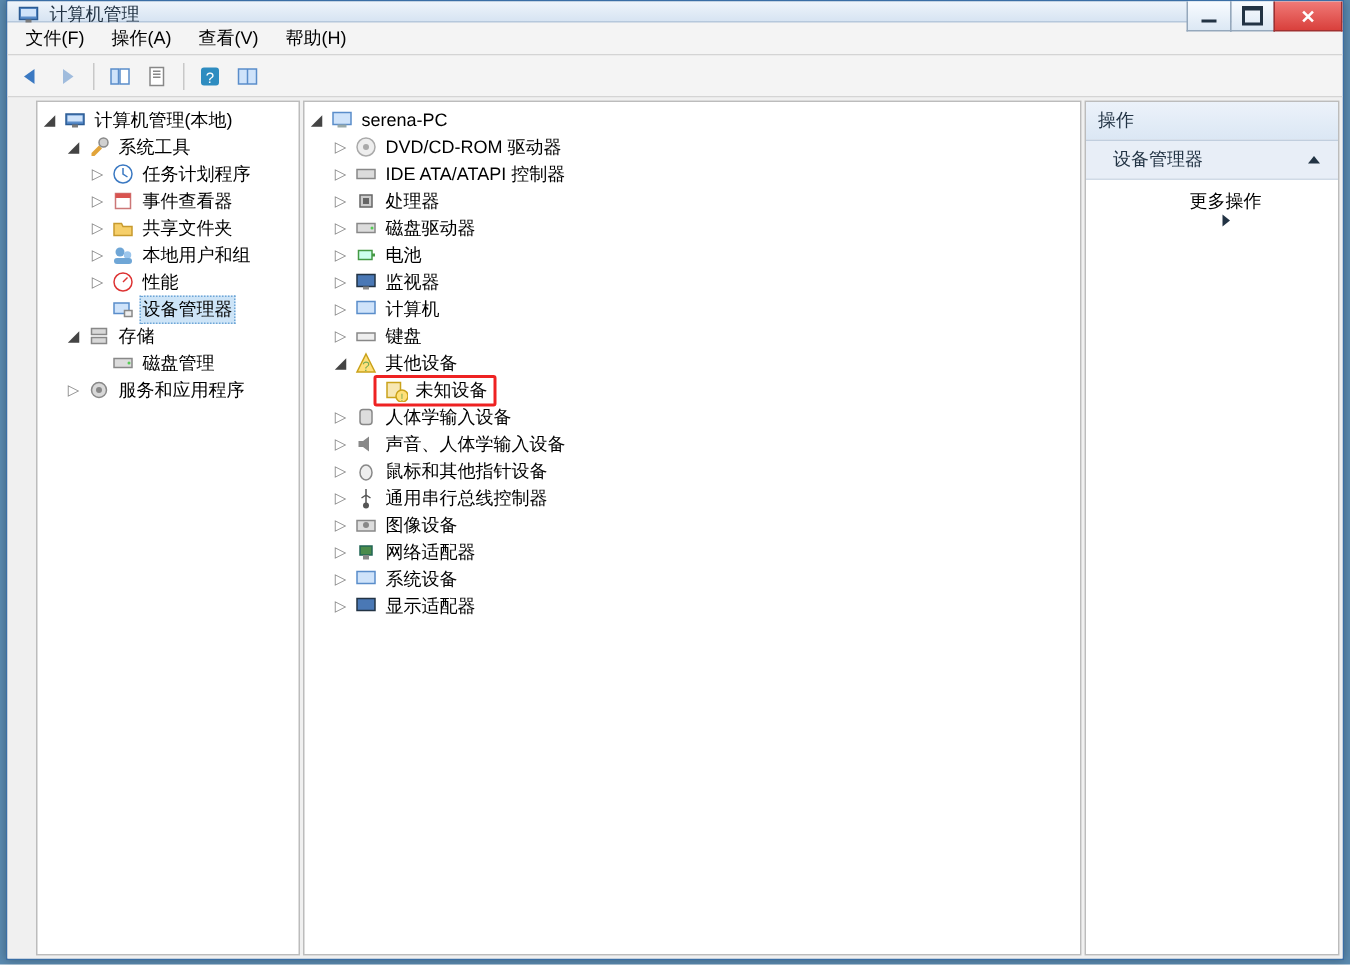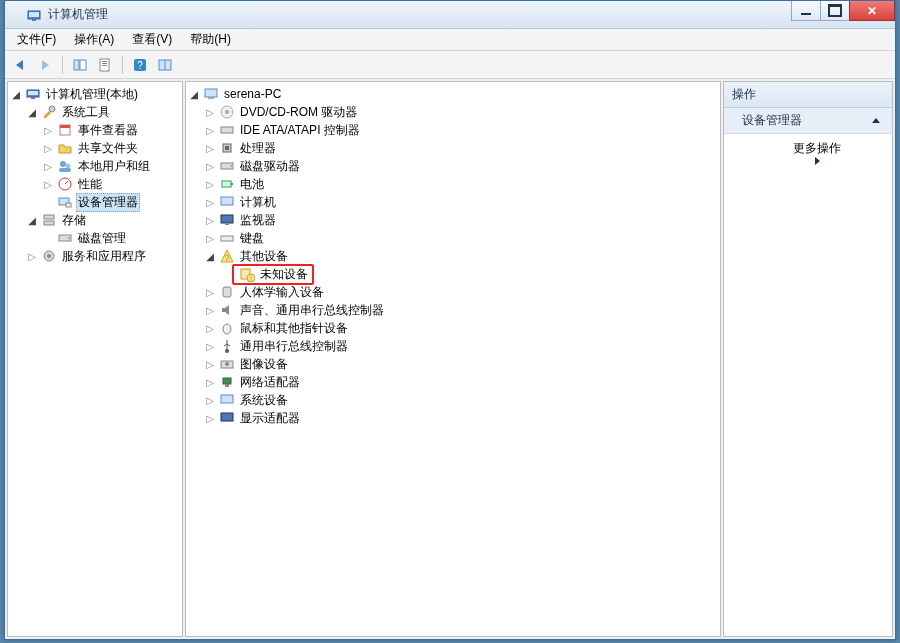--- a/index.html
+++ b/index.html
@@ -12,24 +12,24 @@
   }
   .window {
     position:absolute; left:4px; top:0; width:892px; height:640px;
     background:#f0f0f0;
     border:1px solid #3a6ea5;
     box-shadow:0 0 6px rgba(0,0,0,.3);
     display:flex; flex-direction:column;
   }
   
   .titlebar {
-    height:28px;
+    height:14px;
     background:linear-gradient(#eef4fb,#d7e4f2);
-    display:flex; align-items:center;
-    padding-left:21px;
+    display:flex; 
+    padding-left:6px;
     border-bottom:1px solid #b6c8dc;
     position:relative;
   }
   .titlebar .app-icon { width:16px; height:16px; margin-right:6px; }
   .titlebar .title { color:#234; font-size:12px; }
   .win-btns { position:absolute; right:0; top:0; display:flex; }
   .win-btn {
     width:30px; height:20px; display:flex; align-items:center; justify-content:center;
     border:1px solid #95a8bc; border-top:none; margin-left:-1px;
     background:linear-gradient(#f8fbff,#dce8f4);
@@ -61,21 +61,21 @@
   .tb-sep { width:1px; height:18px; background:#c8c8c8; margin:0 3px; }
   
   .body-area {
     flex:1; display:flex; padding:2px; gap:2px; min-height:0;
     background:#f0f0f0;
   }
   .pane {
     background:#fff; border:1px solid #bcbcbc; overflow:auto;
     padding:3px 2px;
   }
-  .pane.left   { width:176px; flex:none; }
+  .pane.left   { width:176px; flex:none;margin-left:17px; }
   .pane.middle { flex:1; }
   .pane.right  { width:170px; flex:none; padding:0;}
   
   .tnode { white-space:nowrap; }
   .trow {
     display:flex; align-items:center; height:18px; padding-right:6px;
     cursor:default;
   }
   .trow .twisty {
     width:12px; font-size:10px; color:#666; text-align:center;
@@ -208,20 +208,30 @@
                     <circle cx="11" cy="5" r="3" fill="#d0d0d0" stroke="#888"></circle>
                   </svg>
                 </span>
               <span class="lbl">系统工具</span>
             </div>
             <div class="children">
               <div class="trow">
                 <span class="twisty closed"></span>
                 <span class="ic">
                     <svg width="16" height="16">
+                      <circle cx="8" cy="8" r="6" fill="#fff" stroke="#3b79c2"></circle>
+                      <path d="M8 4v4l3 2" stroke="#3b79c2" fill="none"></path>
+                    </svg>
+                  </span>
+                <span class="lbl">任务计划程序</span>
+              </div>
+              <div class="trow">
+                <span class="twisty closed"></span>
+                <span class="ic">
+                    <svg width="16" height="16">
                       <rect x="3" y="3" width="10" height="10" fill="#fff" stroke="#c77"></rect>
                       <rect x="3" y="3" width="10" height="3" fill="#d9534f"></rect>
                     </svg>
                   </span>
                 <span class="lbl">事件查看器</span>
               </div>
               <div class="trow">
                 <span class="twisty closed"></span>
                 <span class="ic">
                     <svg width="16" height="16">
@@ -362,34 +372,34 @@
                   <rect x="3" y="5" width="9" height="6" fill="#cfe" stroke="#494"></rect>
                   <rect x="12" y="7" width="2" height="2" fill="#494"></rect>
                 </svg>
               </span>
               <span class="lbl">电池</span>
             </div>
           <div class="trow">
               <span class="twisty closed"></span>
               <span class="ic">
                 <svg width="16" height="16">
-                  <rect x="2" y="3" width="12" height="8" fill="#cfe3fa" stroke="#5a8dca"></rect>
-                </svg>
-              </span>
-              <span class="lbl">计算机</span>
-            </div>
-          <div class="trow">
-              <span class="twisty closed"></span>
-              <span class="ic">
-                <svg width="16" height="16">
                   <rect x="2" y="3" width="12" height="8" fill="#4a78b5" stroke="#234"></rect>
                   <rect x="6" y="11" width="4" height="2" fill="#888"></rect>
                 </svg>
               </span>
               <span class="lbl">监视器</span>
+            </div>
+          <div class="trow">
+              <span class="twisty closed"></span>
+              <span class="ic">
+                <svg width="16" height="16">
+                  <rect x="2" y="3" width="12" height="8" fill="#cfe3fa" stroke="#5a8dca"></rect>
+                </svg>
+              </span>
+              <span class="lbl">计算机</span>
             </div>
           <div class="trow">
               <span class="twisty closed"></span>
               <span class="ic">
                 <svg width="16" height="16">
                   <rect x="2" y="6" width="12" height="5" fill="#eee" stroke="#888"></rect>
                 </svg>
               </span>
               <span class="lbl">键盘</span>
             </div>
@@ -431,21 +441,21 @@
               </span>
               <span class="lbl">人体学输入设备</span>
             </div>
           <div class="trow">
               <span class="twisty closed"></span>
               <span class="ic">
                 <svg width="16" height="16">
                   <polygon points="3,6 6,6 10,3 10,13 6,10 3,10" fill="#888"></polygon>
                 </svg>
               </span>
-              <span class="lbl">声音、通用串行总线控制器</span>
+              <span class="lbl">声音、人体学输入设备</span>
             </div>
           <div class="trow">
               <span class="twisty closed"></span>
               <span class="ic">
                 <svg width="16" height="16">
                   <ellipse cx="8" cy="9" rx="4" ry="5" fill="#eee" stroke="#888"></ellipse>
                 </svg>
               </span>
               <span class="lbl">鼠标和其他指针设备</span>
             </div>

